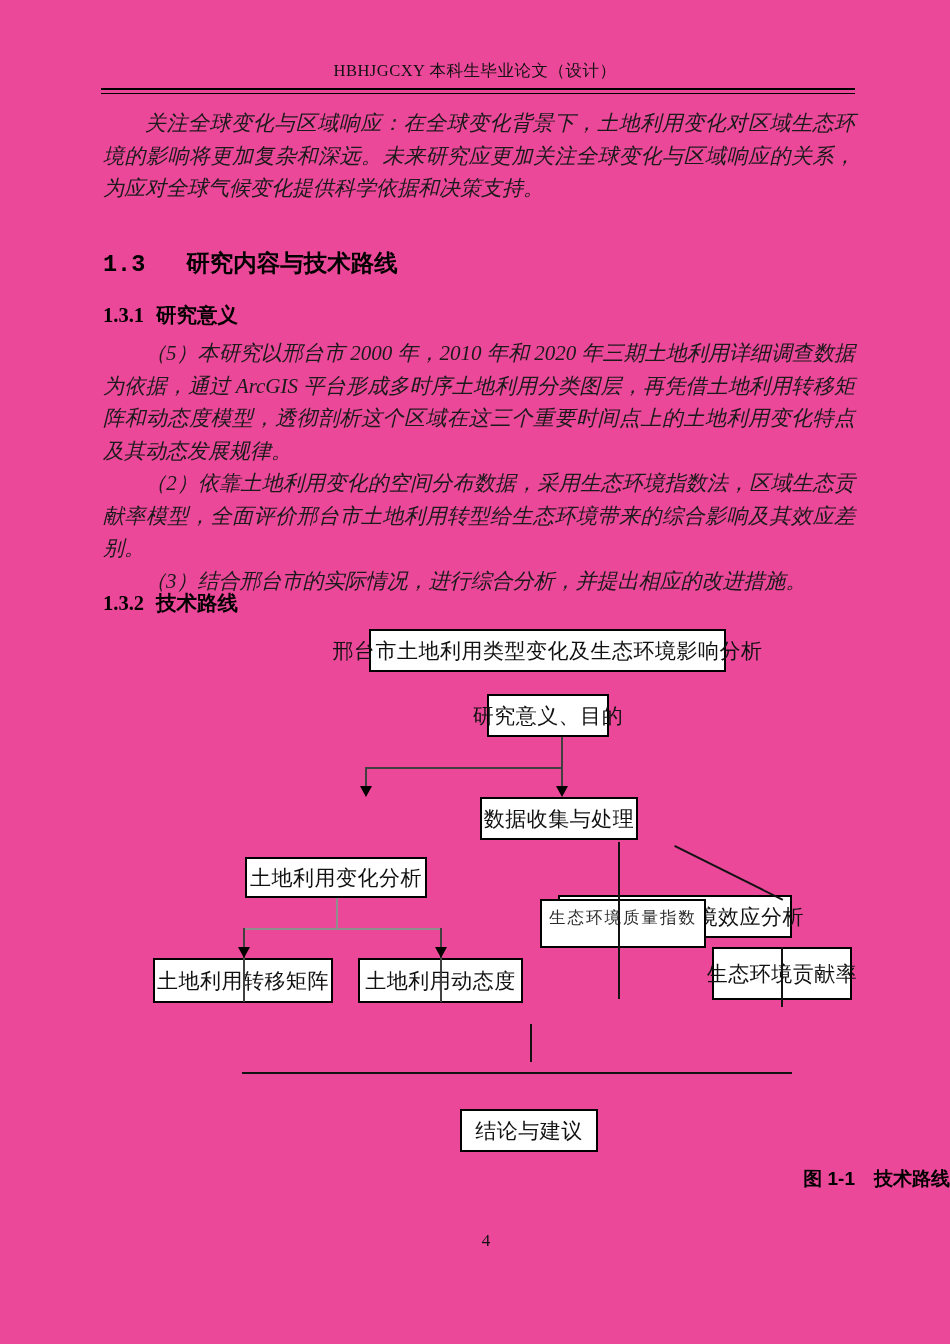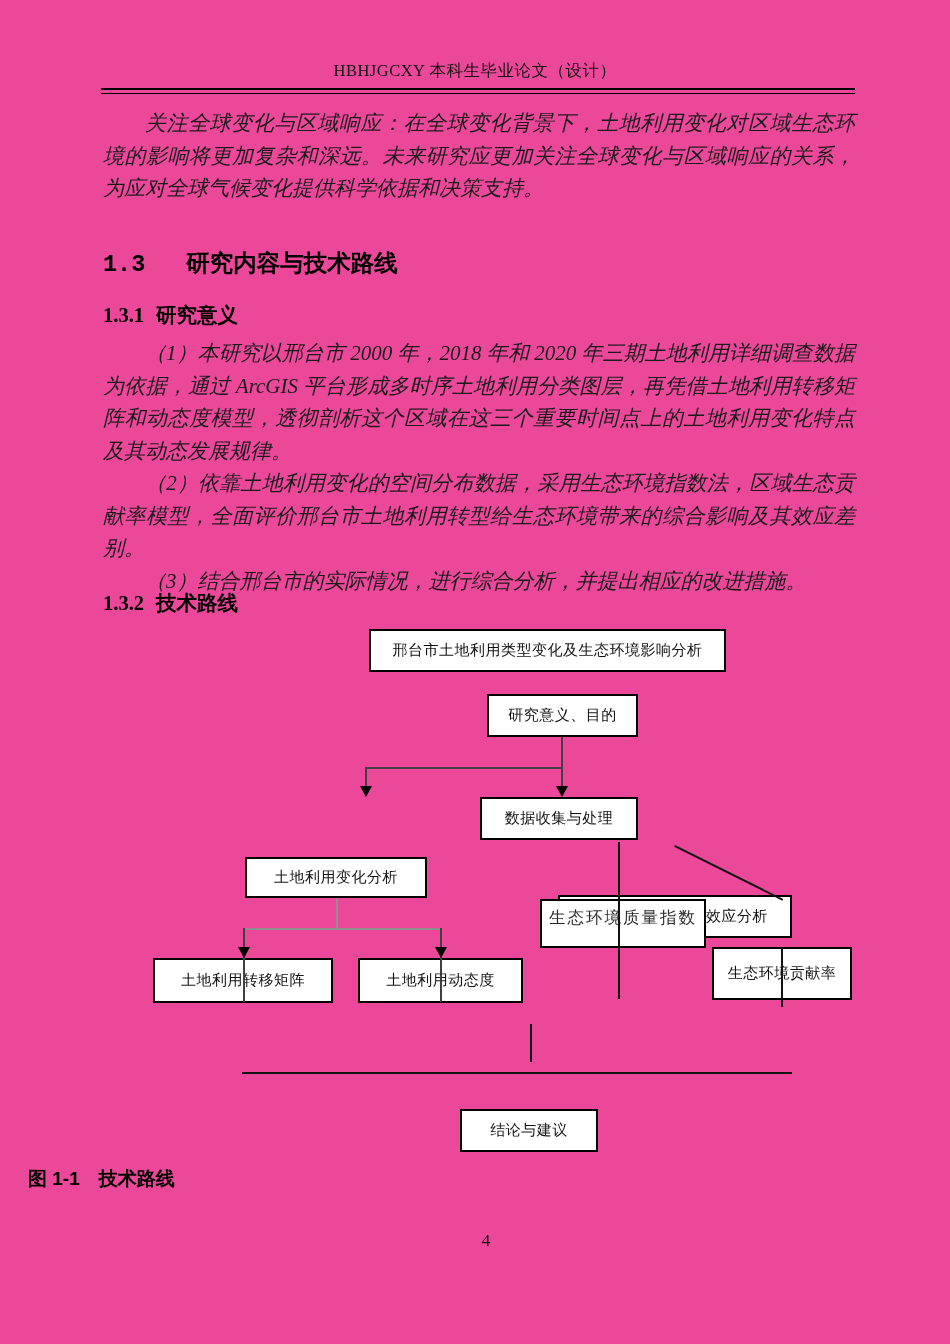--- a/index.html
+++ b/index.html
@@ -24,43 +24,43 @@
   .h13 .hnum{margin-right:41px;font-family:Liberation Mono, monospace;}
   .h131,.h132{font-size:20.5px;}
   .h131{top:301px;}
   .h132{top:589px;}
   .h131 .hnum,.h132 .hnum{margin-right:12px;}
   
   .fc{position:absolute;top:0;left:0;width:950px;height:1344px;pointer-events:none;}
   .fc-box{
     position:absolute;box-sizing:border-box;border:2px solid #000;background:#fff;
     display:flex;align-items:center;justify-content:center;
-    font-family:"Liberation Sans",sans-serif;font-size:15px;color:#111;
+    font-family:"Liberation Sans",sans-serif;font-size:21px;color:#111;
     letter-spacing:.5px;z-index:2;white-space:nowrap;
   }
   .fc-box--plain{
     font-family:"Liberation Serif",serif;color:#2b2b2b;letter-spacing:2px;
     align-items:flex-start;justify-content:flex-start;padding:6px 0 0 7px;font-size:16.5px;text-align:right;
   }
   .fc-line{position:absolute;background:#404040;z-index:3;}
   .fc-line--gray{background:#8f8f8f;}
   .fc-line--dark{background:#121212;}
   .fc-arrow{
     position:absolute;width:0;height:0;z-index:4;
     border-left:6px solid transparent;border-right:6px solid transparent;
     border-top:11px solid #000;
   }
   .fc-diag{
     position:absolute;left:675px;top:845px;width:121px;height:2px;background:#121212;
     transform-origin:0 0;transform:rotate(26.5deg);z-index:3;
   }
   
   .fig-caption{
-    position:absolute;top:1166px;left:0;width:950px;padding-left:28px;box-sizing:border-box;
-    text-align:left;font-family:"Liberation Sans",sans-serif;font-weight:bold;
+    position:absolute;top:1166px;left:0;width:950px;padding-left:36px;box-sizing:border-box;
+    text-align:right;font-family:"Liberation Sans",sans-serif;font-weight:bold;
     font-size:19px;color:#000;
   }
   .page-num{
     position:absolute;top:1231px;left:0;width:950px;padding-left:22px;box-sizing:border-box;
     text-align:center;font-size:17px;color:#111;
   }
 </style>
 </head>
 <body>
 
@@ -76,33 +76,33 @@
 
   <div class="h-sec h13">
     <span class="hnum">1.3</span><span class="htext">研究内容与技术路线</span>
   </div>
 
   <div class="h-sec h131">
     <span class="hnum">1.3.1</span><span class="htext">研究意义</span>
   </div>
 
   <div class="bodyblock" style="top:337px">
-    <p>（1）本研究以邢台市 2000 年，2018 年和 2020 年三期土地利用详细调查数据为依据，通过 ArcGIS 平台形成多时序土地利用分类图层，再凭借土地利用转移矩阵和动态度模型，透彻剖析这个区域在这三个重要时间点上的土地利用变化特点及其动态发展规律。</p>
+    <p>（5）本研究以邢台市 2000 年，2010 年和 2020 年三期土地利用详细调查数据为依据，通过 ArcGIS 平台形成多时序土地利用分类图层，再凭借土地利用转移矩阵和动态度模型，透彻剖析这个区域在这三个重要时间点上的土地利用变化特点及其动态发展规律。</p>
     <p>（2）依靠土地利用变化的空间分布数据，采用生态环境指数法，区域生态贡献率模型，全面评价邢台市土地利用转型给生态环境带来的综合影响及其效应差别。</p>
     <p>（3）结合邢台市的实际情况，进行综合分析，并提出相应的改进措施。</p>
   </div>
 
   <div class="h-sec h132">
     <span class="hnum">1.3.2</span><span class="htext">技术路线</span>
   </div>
 
   <div class="fc">
 
     <div class="fc-box" style="left:369px;top:629px;width:357px;height:43px">邢台市土地利用类型变化及生态环境影响分析</div>
-    <div class="fc-box" style="left:487px;top:694px;width:151px;height:43px">研究意义、目的</div>
+    <div class="fc-box" style="left:487px;top:694px;width:122px;height:43px">研究意义、目的</div>
     <div class="fc-box" style="left:480px;top:797px;width:158px;height:43px">数据收集与处理</div>
     <div class="fc-box" style="left:245px;top:857px;width:182px;height:41px">土地利用变化分析</div>
     <div class="fc-box" style="left:558px;top:895px;width:234px;height:43px">土地利用生态环境效应分析</div>
     <div class="fc-box fc-box--plain" style="left:540px;top:899px;width:166px;height:49px">生态环境质量指数</div>
     <div class="fc-box" style="left:153px;top:958px;width:180px;height:45px">土地利用转移矩阵</div>
     <div class="fc-box" style="left:358px;top:958px;width:165px;height:45px">土地利用动态度</div>
     <div class="fc-box" style="left:712px;top:947px;width:140px;height:53px">生态环境贡献率</div>
     <div class="fc-box" style="left:460px;top:1109px;width:138px;height:43px">结论与建议</div>
 
     <div class="fc-line" style="left:561px;top:737px;width:1.6px;height:31px"></div>

